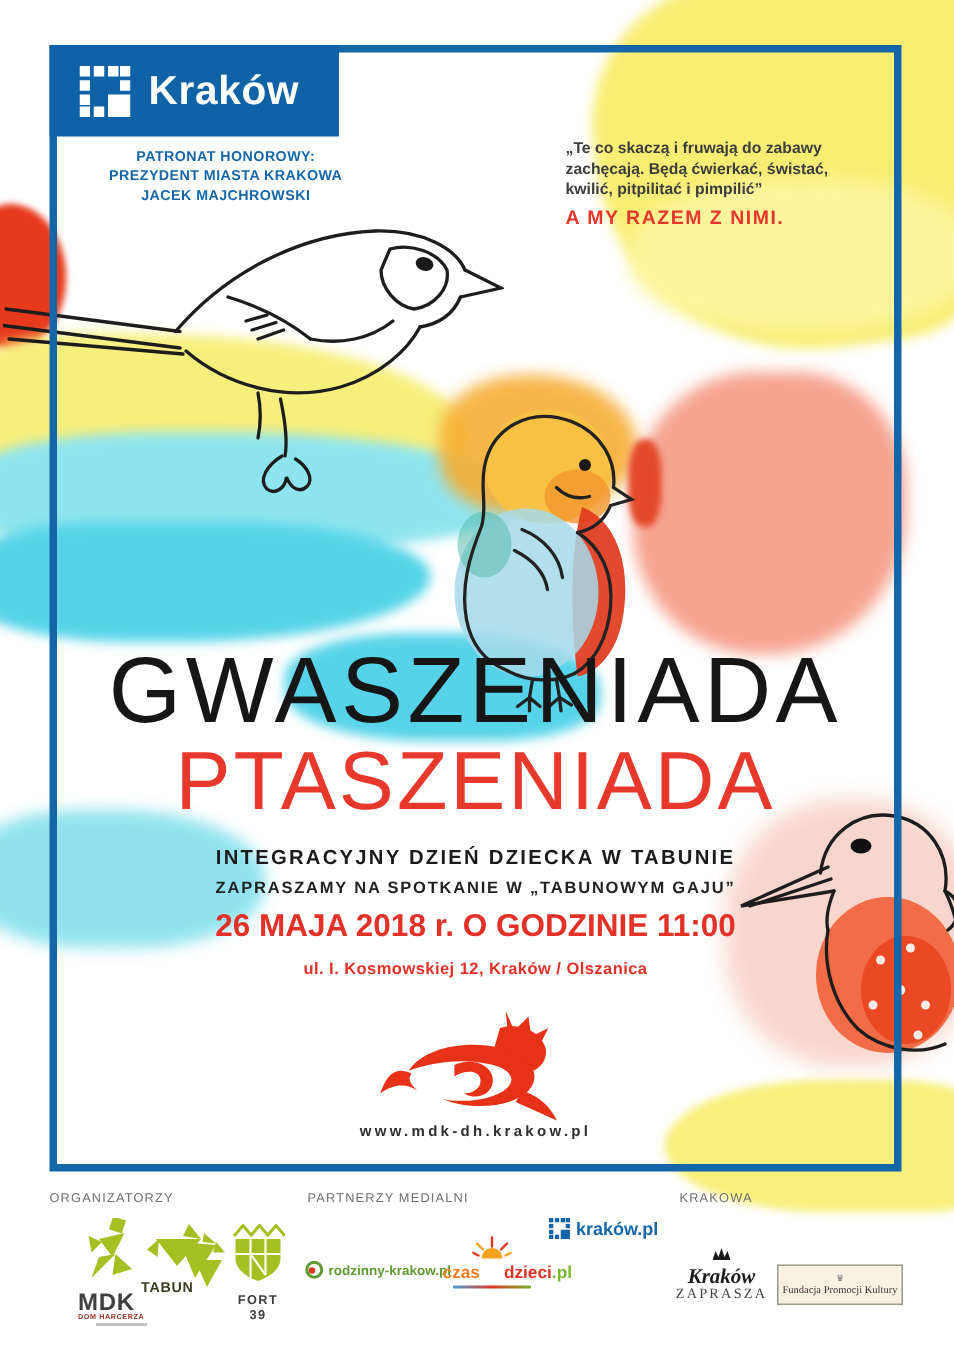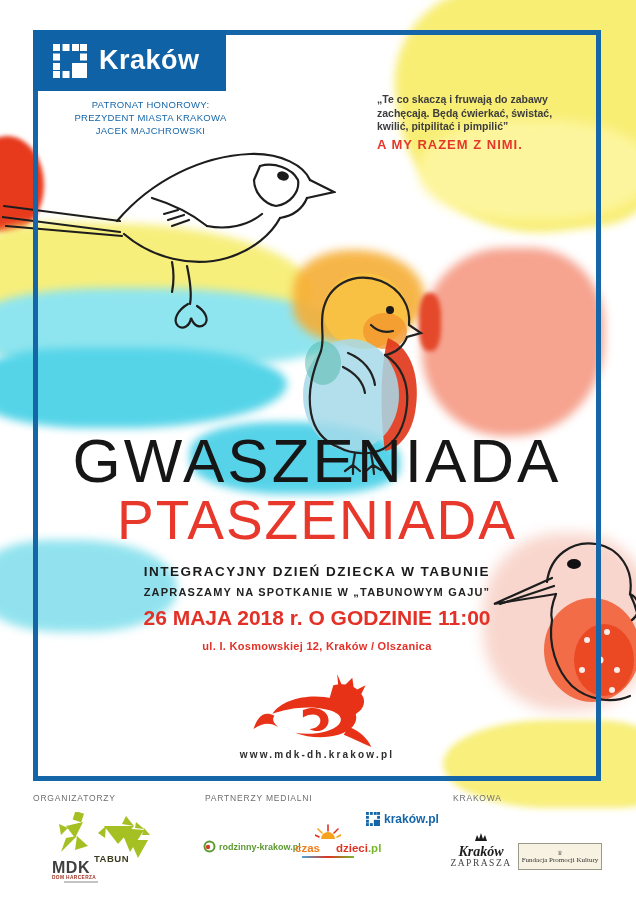--- a/index.html
+++ b/index.html
@@ -21,21 +21,21 @@
   .wc-orange-rb {left:293px;top:250px;width:132px;height:92px;background:#f6ae35;border-radius:45% 55% 50% 40%;opacity:.9;filter:blur(5px);}
   .wc-salmon-r  {left:422px;top:248px;width:182px;height:188px;background:#f6a38f;border-radius:45% 40% 50% 45%;filter:blur(5px);}
   .wc-redstreak {left:419px;top:293px;width:22px;height:58px;background:#e4492b;border-radius:40%;filter:blur(2px);}
   .wc-pink-r    {left:483px;top:533px;width:170px;height:178px;background:#f8d2c8;border-radius:45%;opacity:.9;filter:blur(7px);}
   .wc-yellow-br {left:443px;top:720px;width:215px;height:88px;background:#f8ef7c;border-radius:50% 28% 18% 50%;filter:blur(3px);}
 
   
   .frame{left:33px;top:30px;width:568px;height:751px;border:5px solid #1566a9;box-sizing:border-box;z-index:5;pointer-events:none;}
   .krk-box{left:33px;top:30px;width:193px;height:61px;background:#0f62a6;z-index:6;display:flex;align-items:center;gap:12px;padding-left:20px;box-sizing:border-box;}
   .krk-name{color:#fff;font-size:27px;font-weight:700;letter-spacing:.5px;}
-  .patronat{left:48px;top:98px;width:205px;text-align:center;color:#1566a9;font-size:9.5px;font-weight:400;line-height:13px;letter-spacing:.3px;z-index:6;}
+  .patronat{left:48px;top:98px;width:205px;text-align:center;color:#1566a9;font-size:9.5px;font-weight:700;line-height:13px;letter-spacing:.3px;z-index:6;}
   .quote{left:377px;top:93px;width:218px;color:#3d3d3d;font-size:10.5px;font-weight:700;line-height:13.5px;z-index:6;}
   .quote-tag{margin-top:4px;color:#e6372b;font-size:13px;font-weight:800;letter-spacing:1px;}
 
   
   .t-center{left:33px;width:568px;text-align:center;z-index:4;}
   .title-black{top:430px;font-size:62px;font-weight:300;color:#161616;letter-spacing:3px;line-height:62px;}
   .title-red  {top:492px;font-size:55px;font-weight:300;color:#e8382b;letter-spacing:2px;line-height:56px;}
   .sub1{top:564px;font-size:13.5px;font-weight:700;letter-spacing:1.5px;color:#1b1b1b;}
   .sub2{top:586px;font-size:11px;font-weight:700;letter-spacing:1.2px;color:#222;}
   .date{top:606px;font-size:21px;font-weight:800;color:#e33127;letter-spacing:0;}
@@ -228,20 +228,37 @@
         <polygon points="0,17 8,10 7,22"></polygon>
         <polygon points="22,12 46,14 32,36"></polygon>
         <polygon points="38,6 46,13 37,12"></polygon>
         <polygon points="46,12 52,19 44,19"></polygon>
         <polygon points="32,24 50,24 40,42"></polygon>
       </g>
     </svg>
     <div class="tabun-text" style="position:absolute;left:0;bottom:4px;">TABUN</div>
   </div>
 
+  <div class="abs logo" style="left:152px;top:816px;width:40px;text-align:center;">
+    <svg width="36" height="40" viewBox="0 0 36 40">
+      <g fill="none" stroke="#a5c022" stroke-width="2">
+        <polyline points="2,8 8,1 14,8"></polyline>
+          <polyline points="13,8 19,1 25,8"></polyline>
+          <polyline points="24,8 30,1 36,8"></polyline>
+      </g>
+      <path d="M3,10 h30 v13 c0,8 -9,13 -15,15 c-6,-2 -15,-7 -15,-15 z" fill="#a5c022"></path>
+      <g stroke="#ffffff" stroke-width="1.4">
+        <line x1="13" y1="10" x2="13" y2="36"></line>
+          <line x1="23" y1="10" x2="23" y2="34"></line>
+        <line x1="3" y1="20" x2="33" y2="20"></line>
+          <line x1="13" y1="20" x2="23" y2="34"></line>
+      </g>
+    </svg>
+    <div class="fort-text">FORT 39</div>
+  </div>
 
   <div class="abs logo rodzinny" style="left:203px;top:840px;">
     <svg width="13" height="13" viewBox="0 0 13 13">
       <circle cx="6.5" cy="6.5" r="5" fill="#fff" stroke="#5d9b31" stroke-width="2"></circle>
       <circle cx="5" cy="7" r="2.2" fill="#d93a22"></circle>
     </svg>
     <span class="rodzinny-text">rodzinny-krakow.pl</span>
   </div>
 
   <div class="abs logo" style="left:295px;top:824px;width:66px;text-align:center;">

